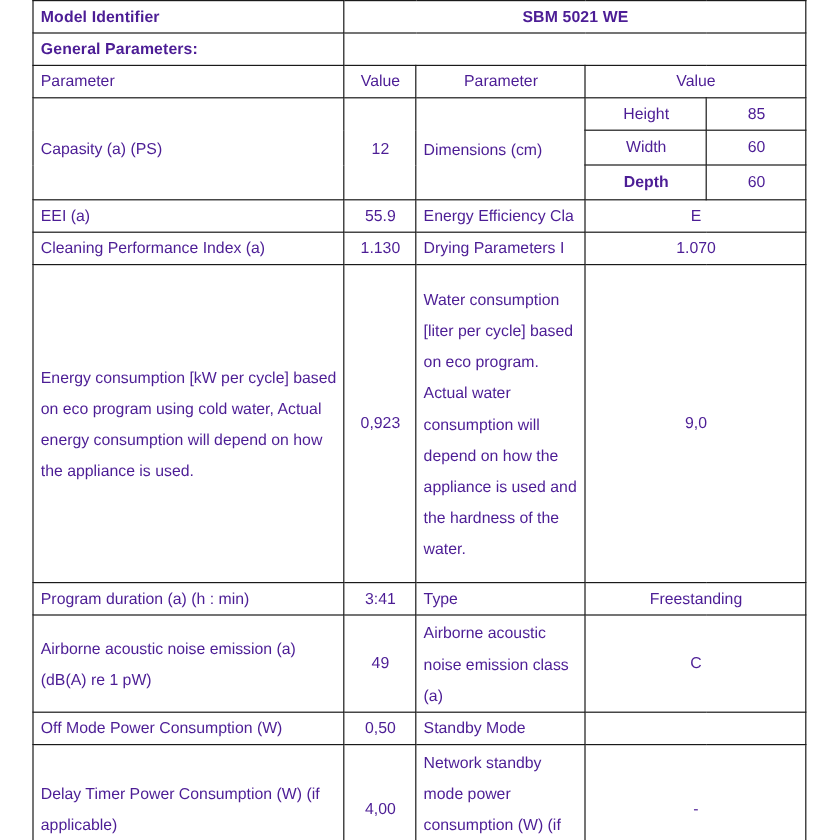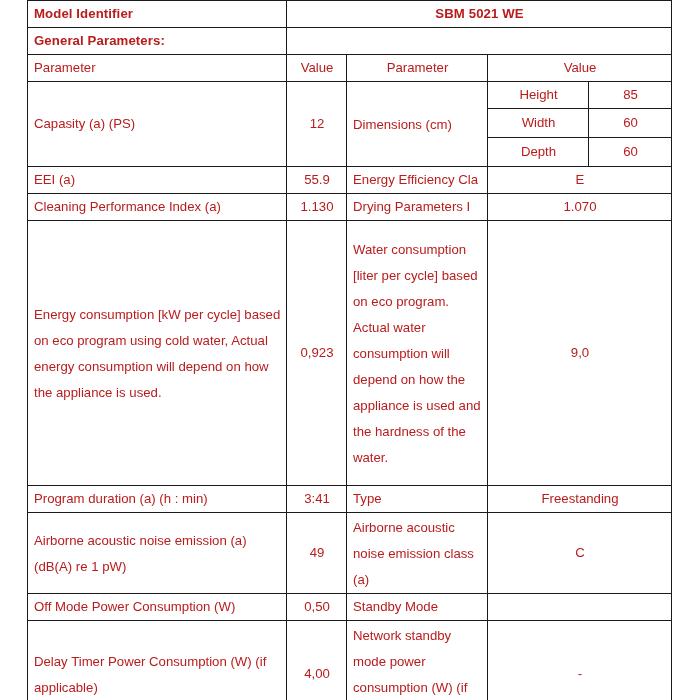--- a/index.html
+++ b/index.html
@@ -33,21 +33,21 @@
     table-layout: fixed;
     background: #ffffff;
   }
 
   table.fiche td {
     border: 1.5px solid #1a1a1a;
     padding: 0;
     vertical-align: middle;
     font-size: 13.2px;
     line-height: 26px;
-    color: #b91c1c;
+    color: #4c1d95;
     overflow: hidden;
     white-space: nowrap;
   }
 
   
   .cellpad {
     padding: 0 5px 0 6px;
     overflow: hidden;
   }
   .cellpad.wrap {
@@ -145,21 +145,21 @@
       </tr>
       <tr>
         <td class="val" style="height:28px;">
           <div class="cellpad">Width</div>
         </td>
         <td class="val">
           <div class="cellpad">60</div>
         </td>
       </tr>
       <tr>
-        <td class="val" style="height:28px;">
+        <td class="val" style="height:28px;font-weight:bold;">
           <div class="cellpad">Depth</div>
         </td>
         <td class="val">
           <div class="cellpad">60</div>
         </td>
       </tr>
 
       <tr>
         <td class="lbl" style="height:25px;">
           <div class="cellpad">EEI (a)</div>

